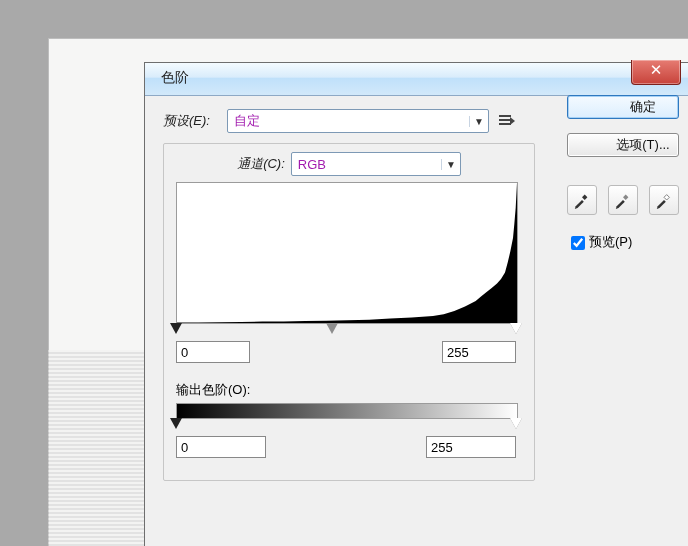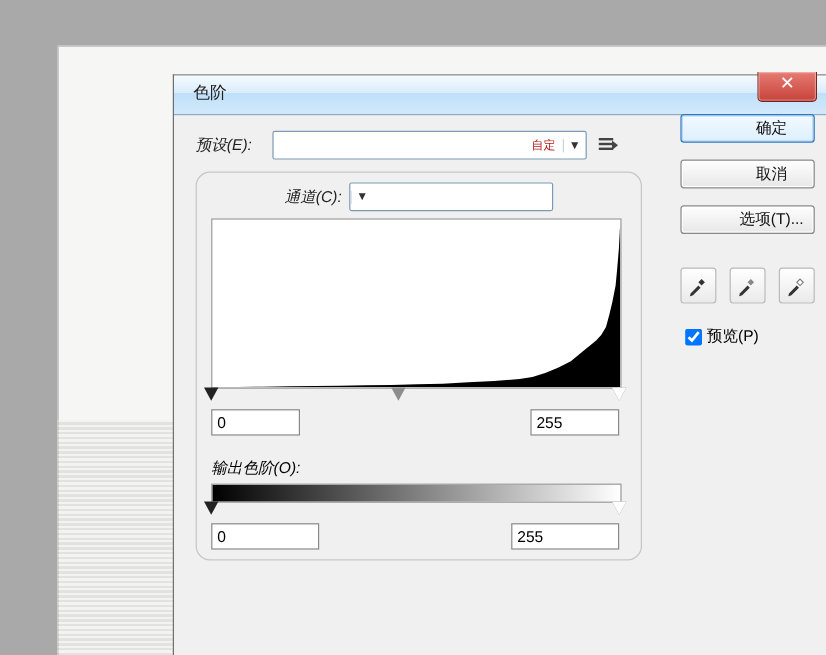--- a/index.html
+++ b/index.html
@@ -12,45 +12,45 @@
   
   .dlg{position:absolute;left:144px;top:62px;right:0;bottom:0;width:544px;height:484px;background:#f0f0f0;border:1px solid #6e6e6e;border-right:none;border-bottom:none;}
   .titlebar{position:relative;height:32px;background:linear-gradient(#f4fbff,#d9ecfb 45%,#bfe0fa 46%,#d2e9fa);border-bottom:1px solid #8ea9c5;}
   .titlebar .title{position:absolute;left:16px;top:6px;color:#222;font-size:14px;}
   .close-btn{position:absolute;right:8px;top:-3px;width:48px;height:24px;background:linear-gradient(#e67b72,#c7433b);border:1px solid #7c211c;border-top:none;border-radius:0 0 4px 4px;color:#fff;text-align:center;line-height:20px;font-size:15px;font-family:Arial;box-shadow:inset 0 0 0 1px rgba(255,255,255,.35);}
   .body{position:absolute;left:0;top:32px;right:0;bottom:0;padding:14px 8px 8px 18px;}
   
   .row{display:flex;align-items:center;margin-bottom:10px;}
   .lbl{color:#222;font-style:italic;}
   .combo{display:flex;align-items:center;height:22px;background:#fff;border:1px solid #7d99b5;border-radius:2px;box-shadow:inset 0 1px 0 #fff;}
-  .combo .val{flex:1;padding:0 6px;color:#b91c1c;font-size:10px;text-align:right;}
+  .combo .val{flex:1;padding:0 6px;color:#a21caf;font-size:13px;}
   .combo .arr{width:18px;text-align:center;color:#333;font-size:10px;border-left:1px solid #c8d4e2;}
   .preset-row .lbl{width:64px;}
   .preset-row .combo{width:260px;}
   .menu-icon{margin-left:10px;width:16px;height:16px;position:relative;}
   .menu-icon::before{content:"";position:absolute;left:0;top:2px;width:12px;height:2px;background:#444;box-shadow:0 4px 0 #444,0 8px 0 #444;}
   .menu-icon::after{content:"";position:absolute;left:11px;top:4px;border-left:5px solid #444;border-top:4px solid transparent;border-bottom:4px solid transparent;}
   
-  .grp{border:1px solid #c6c6c6;border-radius:12px;padding:8px 12px 8px;margin-top:4px;width:346px;background:#f0f0f0;position:relative;}
+  .grp{border:1px solid #c6c6c6;border-radius:2px;padding:8px 12px 22px;margin-top:4px;width:346px;background:#f0f0f0;position:relative;}
   .grp .channel-row{display:flex;align-items:center;justify-content:center;margin-bottom:6px;}
   .grp .channel-row .lbl{margin-right:6px;}
   .grp .channel-row .combo{width:168px;}
   .sec-lbl{margin:4px 0 4px 0;}
   .histo-frame{position:relative;width:340px;height:140px;border:1px solid #9b9b9b;background:#fff;overflow:hidden;}
   .histo-frame svg{position:absolute;left:0;bottom:0;width:100%;height:100%;}
   .slider-track{position:relative;width:340px;height:12px;margin-top:-1px;}
   .tri{position:absolute;top:0;width:0;height:0;border-left:6px solid transparent;border-right:6px solid transparent;}
   .tri.black{left:-6px;border-top:11px solid #222;}
   .tri.gray{left:calc(46% - 6px);border-top:11px solid #8d8d8d;}
   .tri.white{right:-6px;border-top:11px solid #fff;filter:drop-shadow(0 0 0.5px #777);}
   .vals{display:flex;justify-content:space-between;width:340px;margin-top:6px;}
   .vals input{width:64px;height:20px;border:1px solid #888;font-size:13px;padding:0 4px;background:#fff;text-align:left;}
   .vals input.mid{width:64px;position:relative;}
   .vals.two input{width:80px;}
-  .out-lbl{margin-top:18px;font-style:italic;}
+  .out-lbl{margin-top:18px;}
   .grad{width:340px;height:14px;border:1px solid #9b9b9b;background:linear-gradient(90deg,#000,#fff);margin-top:4px;}
   .slider-track.out .tri.black{left:-6px;}
   .slider-track.out .tri.white{right:-6px;}
   
   .rcol{position:absolute;right:10px;top:0;width:112px;display:flex;flex-direction:column;align-items:stretch;}
   .btn{height:24px;margin-bottom:14px;background:linear-gradient(#fefefe,#e7e7e7);border:1px solid #8b8b8b;border-radius:3px;color:#111;font-size:13px;box-shadow:inset 0 0 0 1px #fff;padding-left:46px;}
   .btn.primary{border:1px solid #2f78bf;box-shadow:inset 0 0 0 1px #a6d1f5;background:linear-gradient(#f4faff,#dceefe);}
   .eyedrops{display:flex;justify-content:space-between;margin:14px 0 18px;}
   .eyedrop{width:28px;height:28px;background:linear-gradient(#fff,#eaeaea);border:1px solid #bbb;border-radius:3px;display:flex;align-items:center;justify-content:center;}
   .eyedrop svg{width:18px;height:18px;}
@@ -79,20 +79,21 @@
         <span class="arr">▼</span>
       </div>
       <div class="menu-icon"></div>
     </div>
 
     <div class="grp">
 
       <div class="channel-row">
         <span class="lbl">通道(C):</span>
         <div class="combo">
+          <span class="val">RGB</span>
           <span class="arr">▼</span>
         </div>
       </div>
 
 
       <div class="histo-frame">
         <svg viewBox="0 0 340 140" preserveAspectRatio="none">
           <path id="histo-path" fill="#000" stroke="none" d="M0,140 L0.0,139.5 L21.3,139.5 L42.7,139.2 L64.0,138.9 L85.3,138.6 L106.7,138.4 L128.0,138.1 L149.3,137.8 L170.7,137.3 L192.0,136.7 L213.3,135.6 L234.7,134.5 L256.0,132.9 L266.7,131.2 L277.3,127.9 L288.0,123.5 L298.7,118.0 L304.0,113.6 L309.3,109.3 L314.7,104.9 L320.0,100.5 L324.0,96.1 L328.0,89.5 L330.7,79.6 L333.3,68.6 L336.0,54.9 L337.3,41.2 L338.7,24.7 L340.0,0.0 L340,140 Z"></path>
         </svg>
       </div>
@@ -114,21 +115,20 @@
       </div>
       <div class="vals two">
         <input value="0" style="">
         <input value="255" style="">
       </div>
 
     </div>
 
     <div class="rcol">
       <button class="btn primary">确定</button>
-      <button class="btn">取消</button>
       <button class="btn">选项(T)...</button>
 
       <div class="eyedrops">
         <div class="eyedrop">
           <svg viewBox="0 0 20 20">
               <path d="M3 17l7-7 2 2-7 7-3 1z" fill="#333"></path>
               <path d="M13 4l3 3-3 3-3-3z" fill="#333"></path>
             </svg>
         </div>
         <div class="eyedrop">

